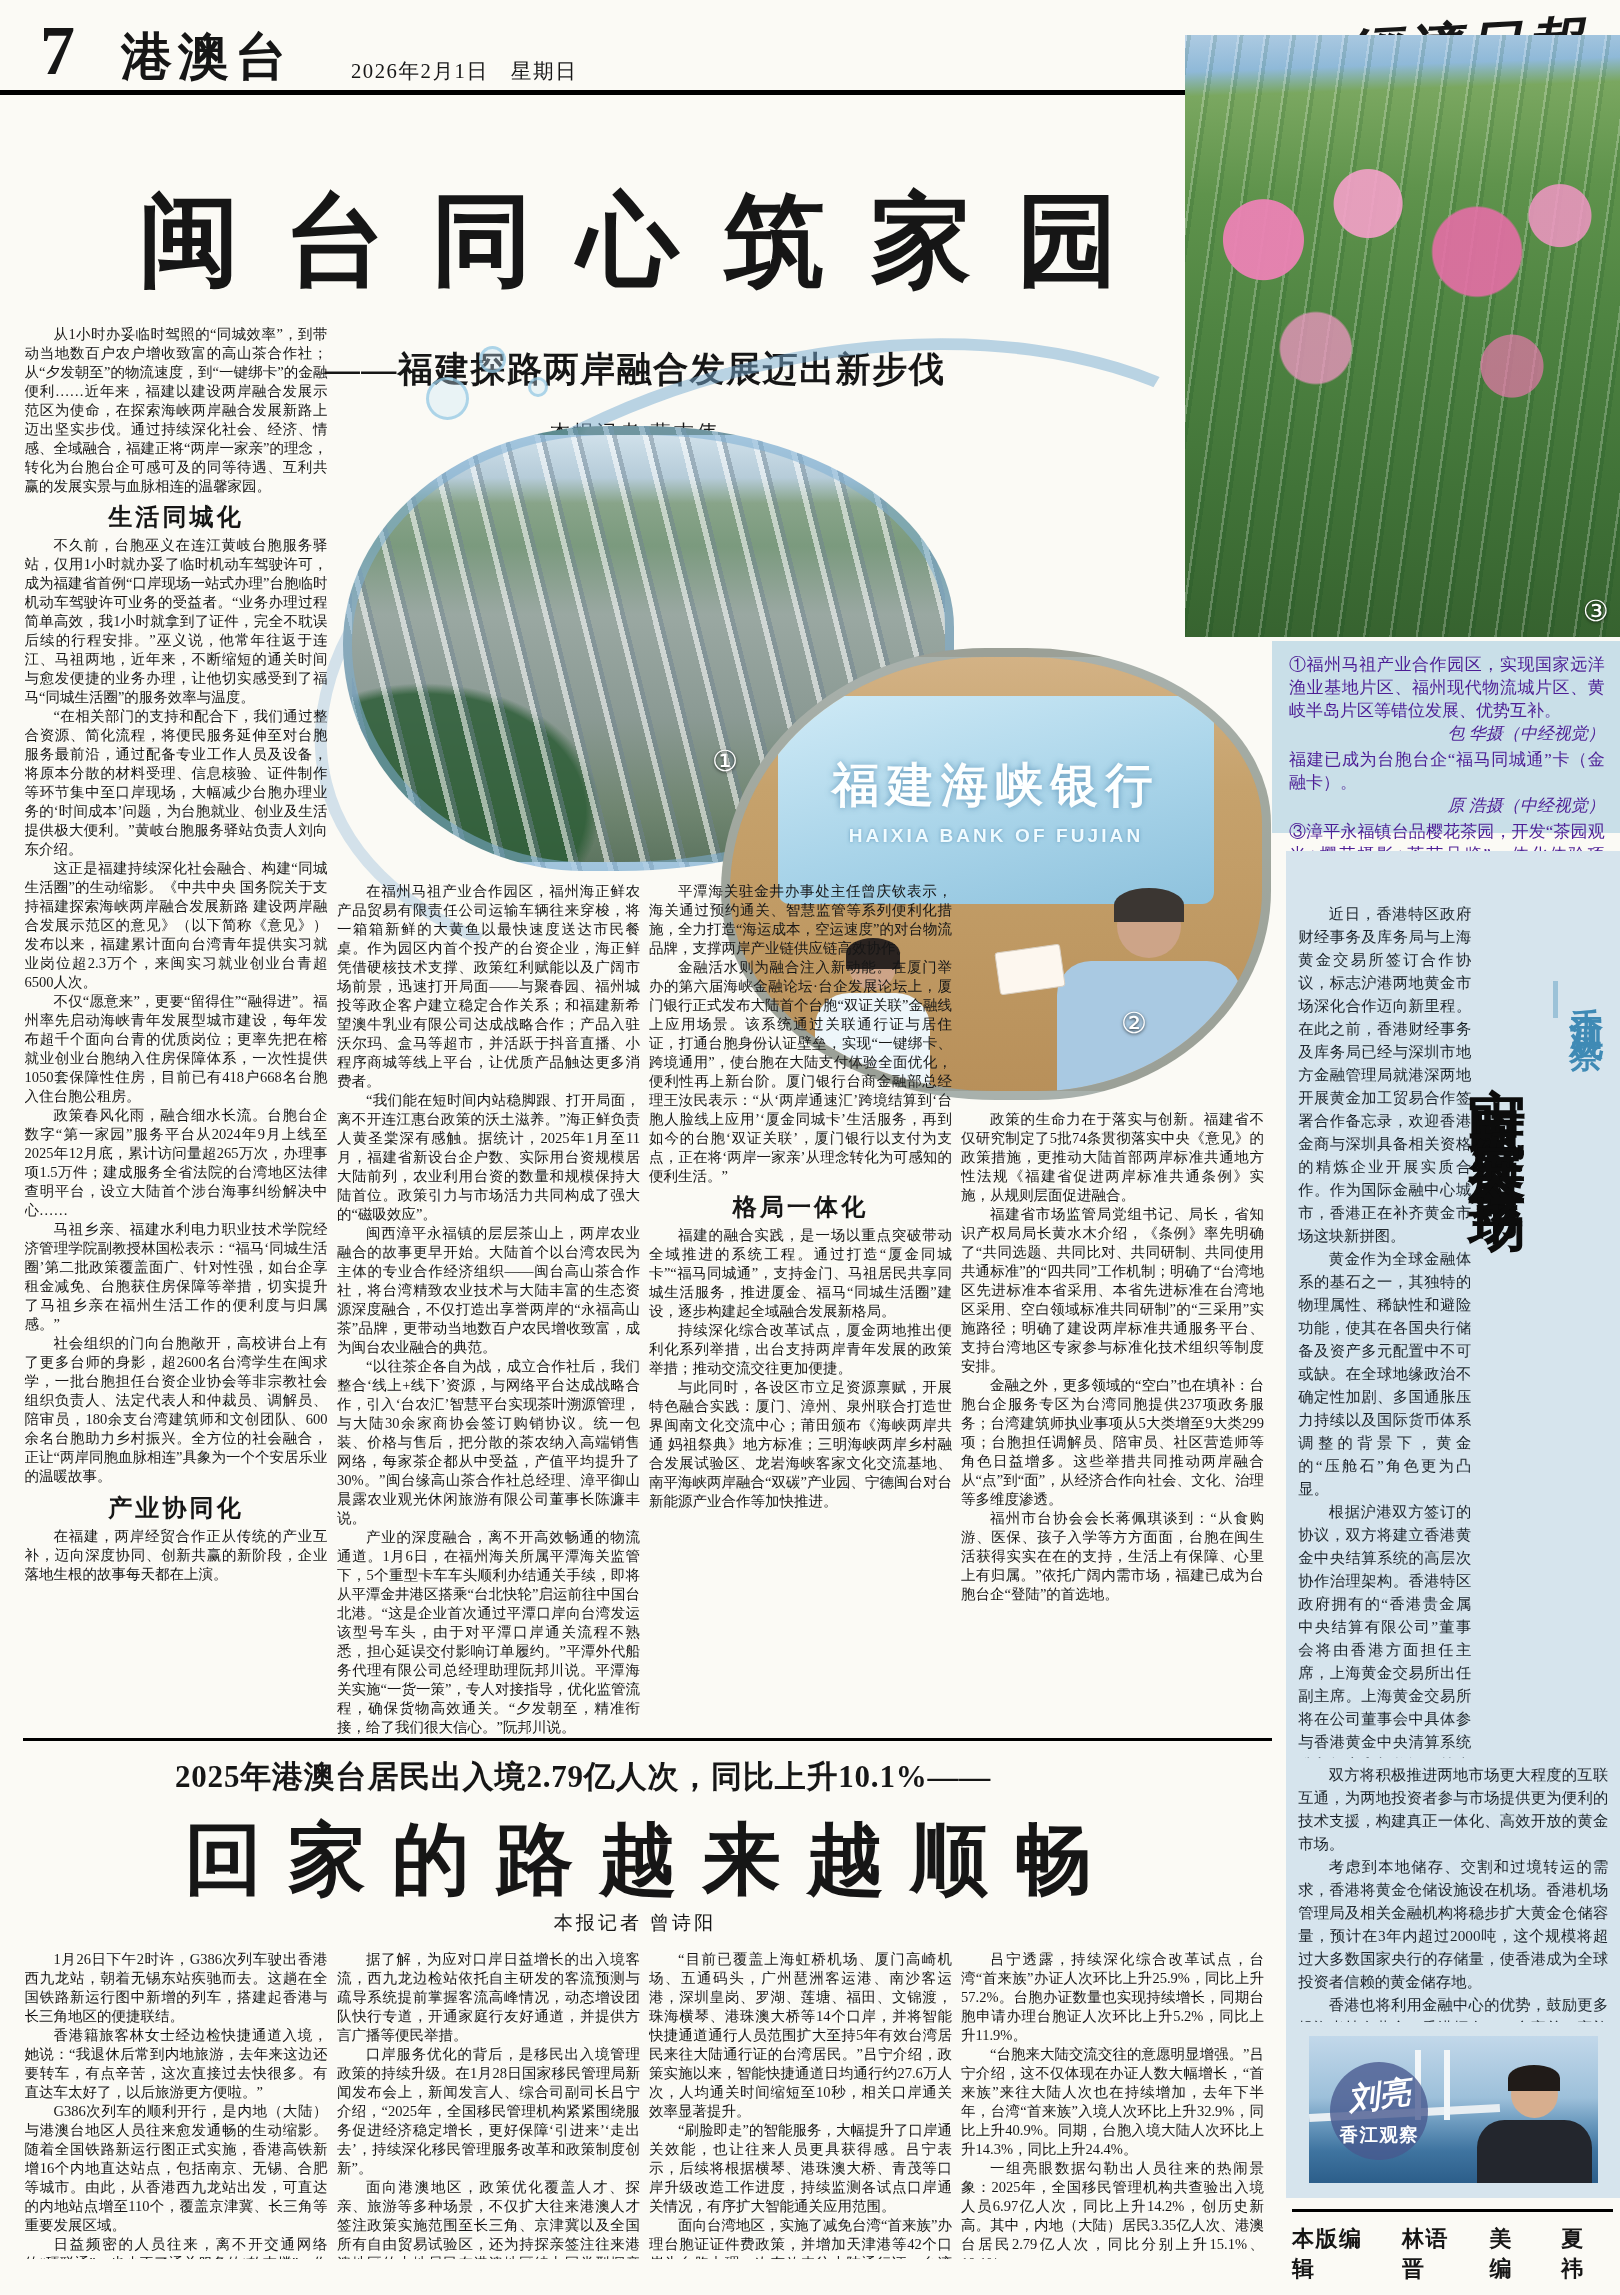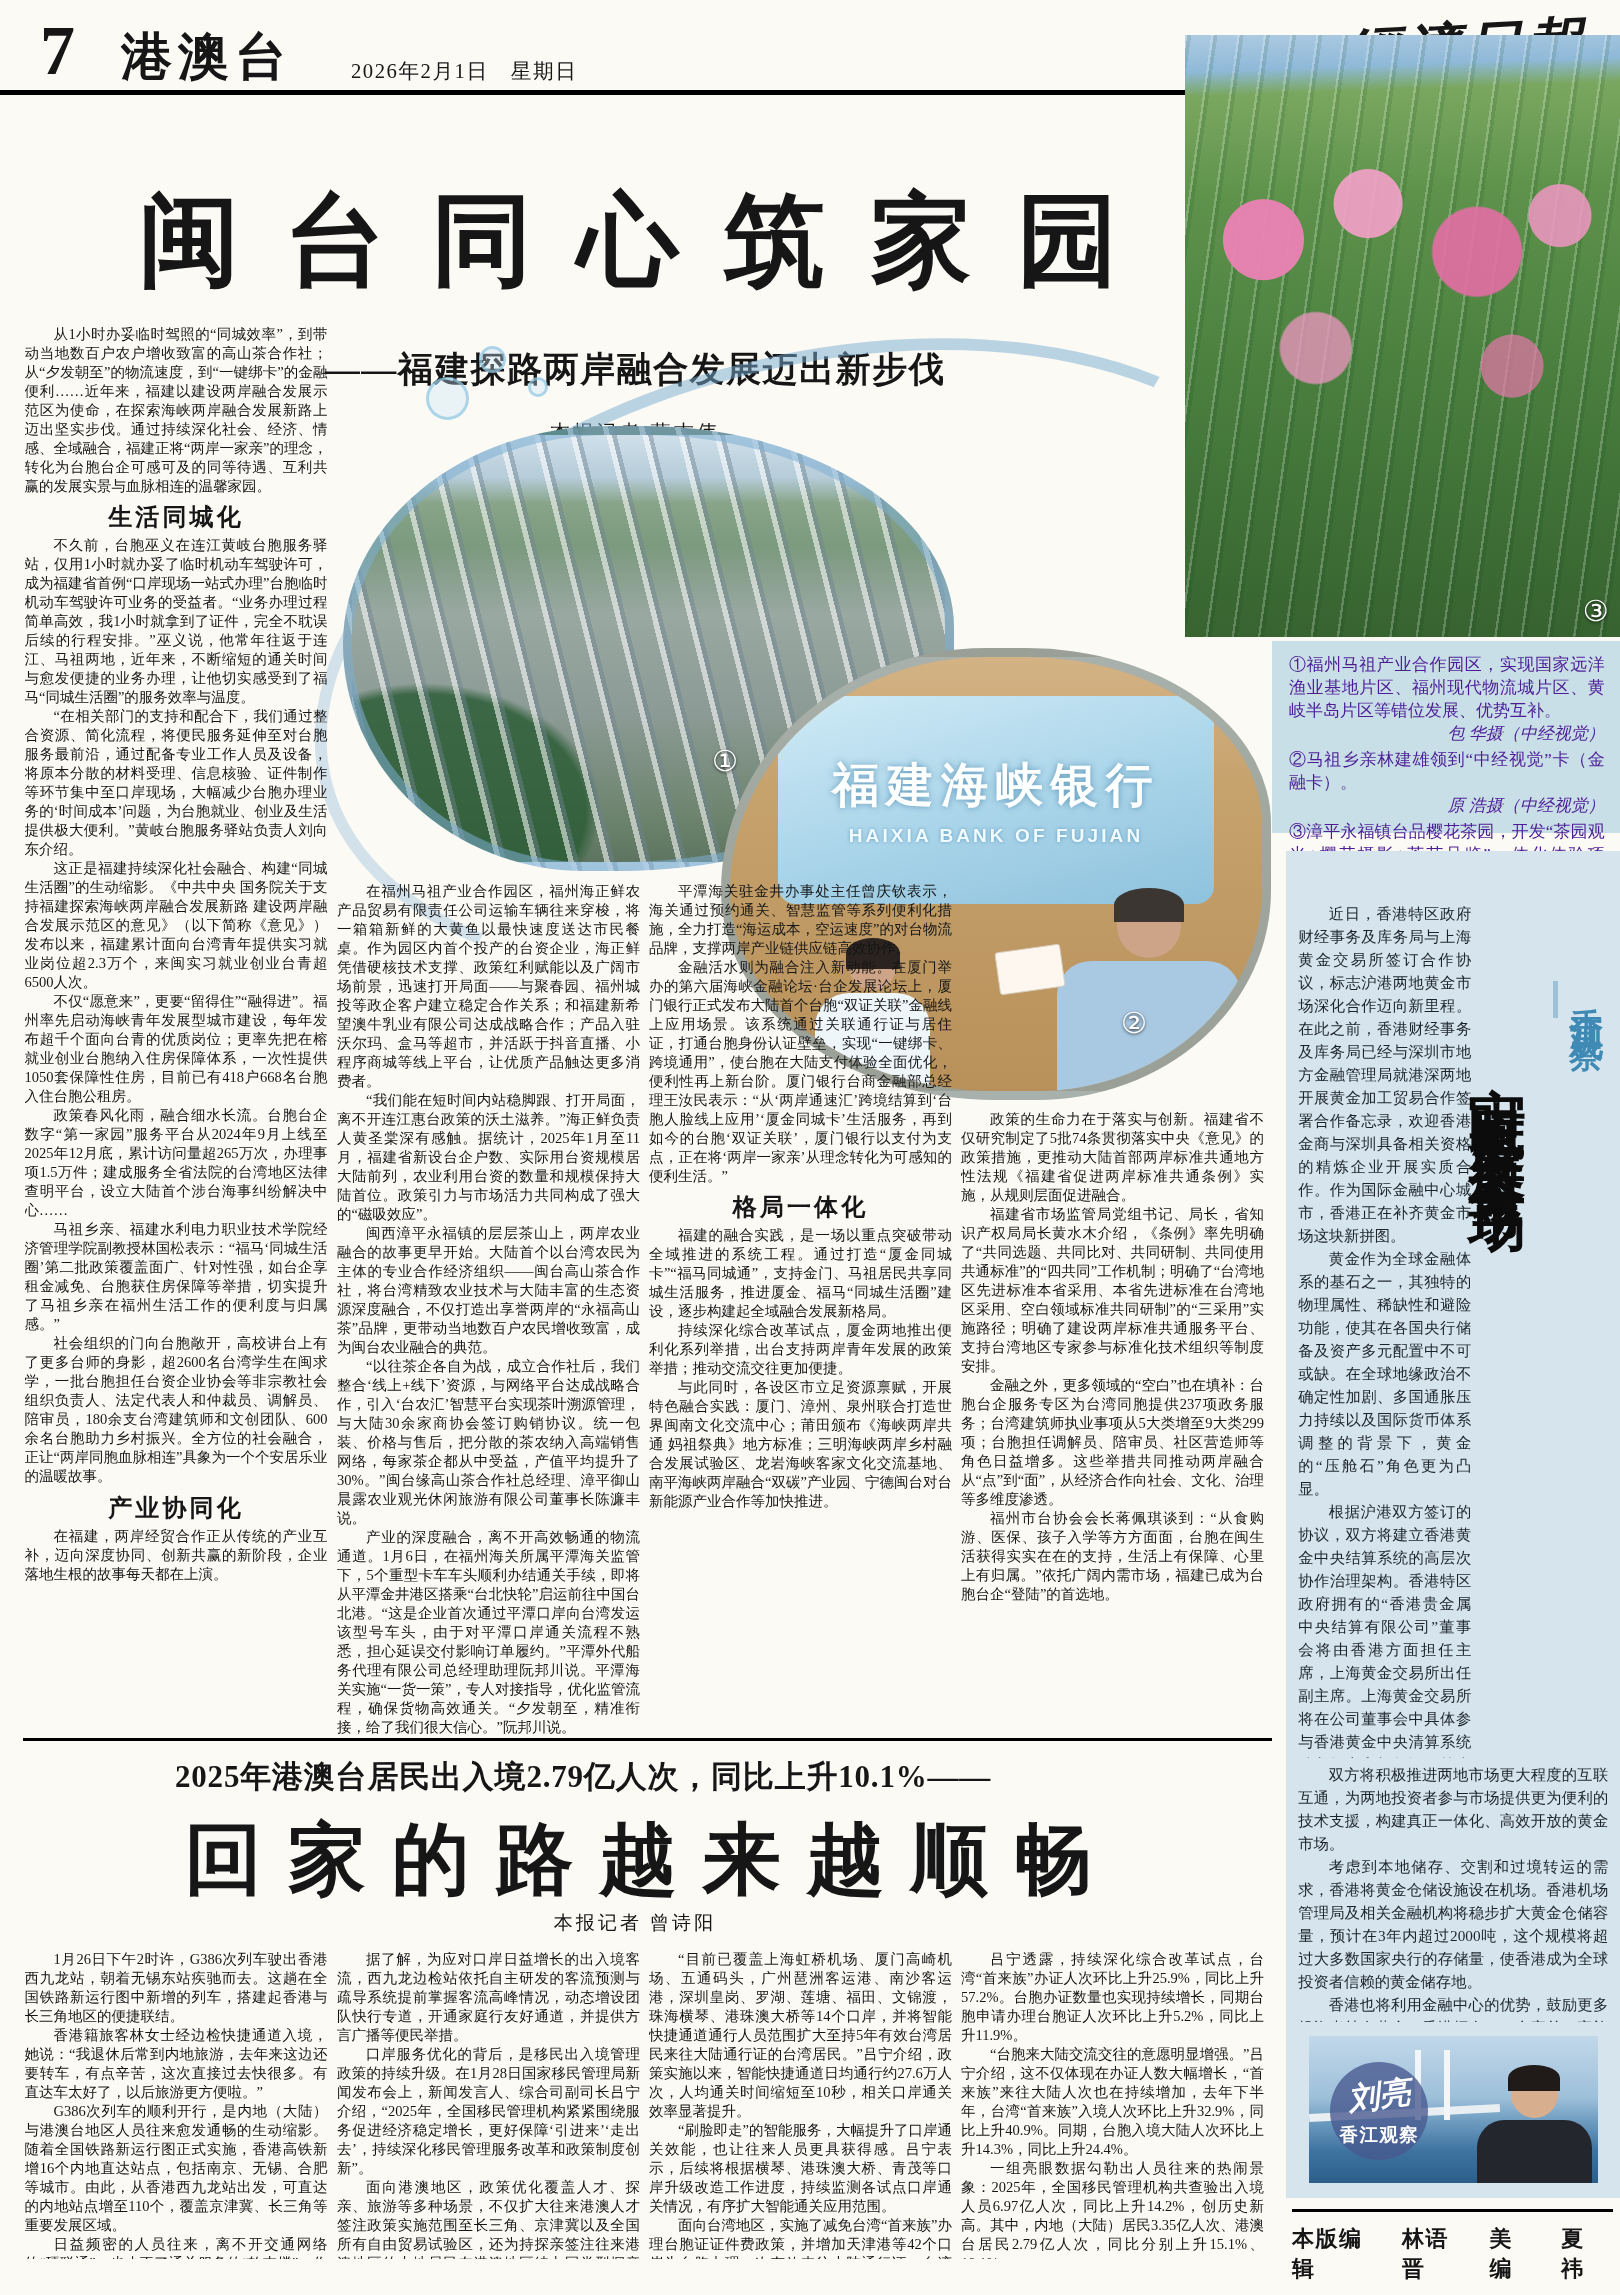--- a/index.html
+++ b/index.html
@@ -68,21 +68,21 @@
       radial-gradient(ellipse at 12% 88%, rgba(40,90,50,.8) 0 22%, rgba(40,90,50,0) 24%),
       linear-gradient(180deg,#cfe0ea 0%,#b6ccd9 10%,#88a489 16%,#7b9a7e 26%,#9aa8a2 42%,#8b9a94 66%,#6f8570 88%,#5d7560 100%);
   }
   #photo-park .photo-badge{left:360px;bottom:84px;}
   #photo-bank{
     position:absolute;left:721px;top:648px;width:550px;height:452px;overflow:hidden;
     border-radius:52% 48% 46% 54% / 58% 42% 50% 50%;
     border:9.2px solid rgba(125,175,212,.5);box-sizing:border-box;
     background:linear-gradient(180deg,#d3b285 0%,#c6a26c 30%,#b8905a 100%);
   }
-  .bank-sign{position:absolute;left:9%;top:9%;width:82%;height:48%;border-radius:18px;
+  .bank-sign{position:absolute;left:9%;top:9%;width:82%;height:48%;border-radius:12px;
     background:linear-gradient(165deg,#cfeaf6 0%,#a9d4e9 55%,#8ec2dd 100%);
     display:flex;flex-direction:column;align-items:center;justify-content:center;gap:7.7px;}
   .bank-cn{font-size:47px;font-weight:bold;color:#fdffff;letter-spacing:7.7px;
     font-family:"Liberation Sans",sans-serif;text-shadow:0 0 6.1px rgba(70,130,170,.75);}
   .bank-en{font-size:19px;font-weight:bold;color:#f0fbff;letter-spacing:3.1px;
     font-family:"Liberation Sans",sans-serif;text-shadow:0 0 3.8px rgba(70,130,170,.7);}
   .person{position:absolute;bottom:0;}
   .person .head{border-radius:50%;background:#cda488;margin:0 auto 3.1px;}
   .person .torso{border-radius:34px 34px 0 0;}
   #teller{left:16%;}
@@ -203,21 +203,21 @@
   <div class="idcard"></div>
   <span class="photo-badge">②</span>
 </div>
 
 <div id="caption-block">
     <div class="caption-item">
       <span class="cap-text">①福州马祖产业合作园区，实现国家远洋渔业基地片区、福州现代物流城片区、黄岐半岛片区等错位发展、优势互补。</span>
       <span class="cap-credit">包  华摄（中经视觉）</span>
     </div>
     <div class="caption-item">
-      <span class="cap-text">②马祖乡亲林建雄领到“中经视觉”卡（金融卡）。</span>
+      <span class="cap-text">福建已成为台胞台企“福马同城通”卡（金融卡）。</span>
       <span class="cap-credit">原  浩摄（中经视觉）</span>
     </div>
     <div class="caption-item">
       <span class="cap-text">③漳平永福镇台品樱花茶园，开发“茶园观光+樱花摄影+茶艺品鉴”一体化体验项目。</span>
       <span class="cap-credit">（漳平市融媒体中心供图）</span>
     </div>
   </div>
 
 <div class="col" id="main-col1">
     <p class="para">从1小时办妥临时驾照的“同城效率”，到带动当地数百户农户增收致富的高山茶合作社；从“夕发朝至”的物流速度，到“一键绑卡”的金融便利……近年来，福建以建设两岸融合发展示范区为使命，在探索海峡两岸融合发展新路上迈出坚实步伐。通过持续深化社会、经济、情感、全域融合，福建正将“两岸一家亲”的理念，转化为台胞台企可感可及的同等待遇、互利共赢的发展实景与血脉相连的温馨家园。</p>

